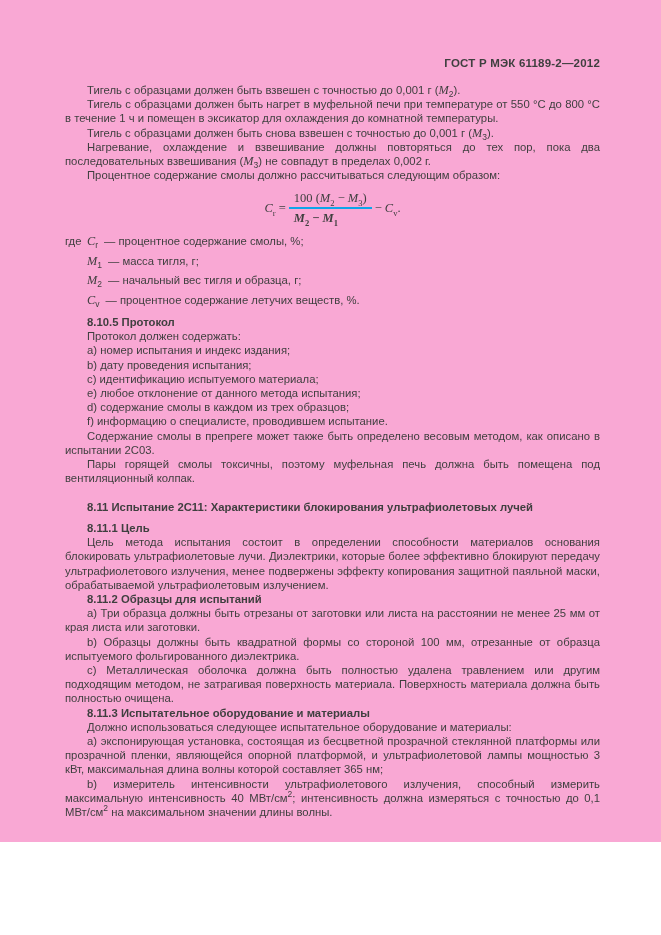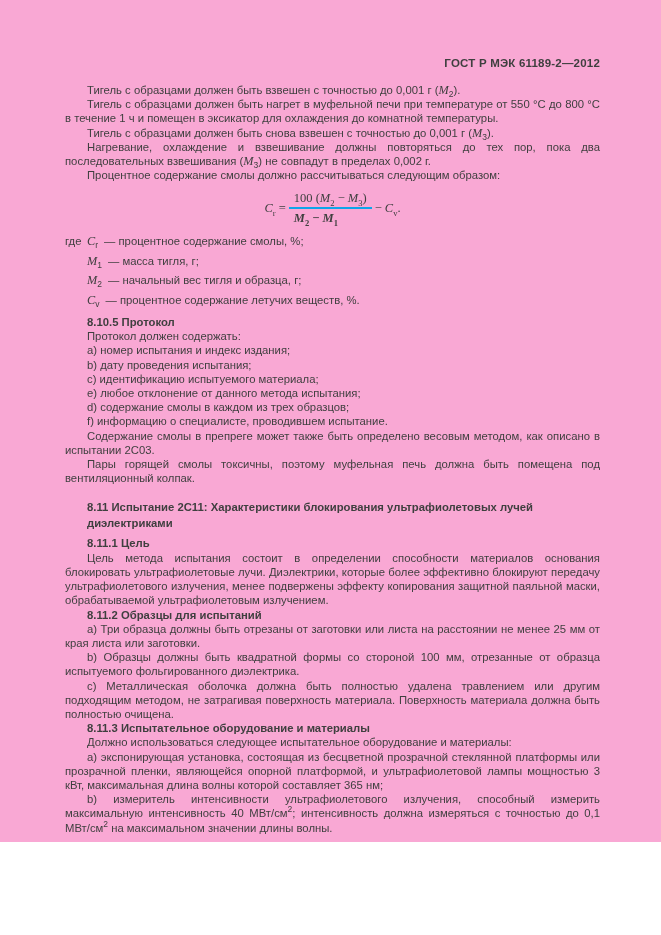--- a/index.html
+++ b/index.html
@@ -133,21 +133,20 @@
     <p class="para">c) идентификацию испытуемого материала;</p>
     <p class="para">e) любое отклонение от данного метода испытания;</p>
     <p class="para">d) содержание смолы в каждом из трех образцов;</p>
     <p class="para">f) информацию о специалисте, проводившем испытание.</p>
 
     <p class="para">Содержание смолы в препреге может также быть определено весовым методом, как описано в испытании 2С03.</p>
     <p class="para">Пары горящей смолы токсичны, поэтому муфельная печь должна быть помещена под вентиляционный колпак.</p>
 
     <div class="h-group">
       <div class="h-line">8.11 Испытание 2С11: Характеристики блокирования ультрафиолетовых лучей</div>
-      <div class="h-line">диэлектриками</div>
     </div>
 
     <div class="h">8.11.1 Цель</div>
     <p class="para">Цель метода испытания состоит в определении способности материалов основания блокировать ультрафиолетовые лучи. Диэлектрики, которые более эффективно блокируют передачу ультрафиолетового излучения, менее подвержены эффекту копирования защитной паяльной маски, обрабатываемой ультрафиолетовым излучением.</p>
 
     <div class="h">8.11.2 Образцы для испытаний</div>
     <p class="para">а) Три образца должны быть отрезаны от заготовки или листа на расстоянии не менее 25 мм от края листа или заготовки.</p>
     <p class="para">b) Образцы должны быть квадратной формы со стороной 100 мм, отрезанные от образца испытуемого фольгированного диэлектрика.</p>
     <p class="para">c) Металлическая оболочка должна быть полностью удалена травлением или другим подходящим методом, не затрагивая поверхность материала. Поверхность материала должна быть полностью очищена.</p>
 

